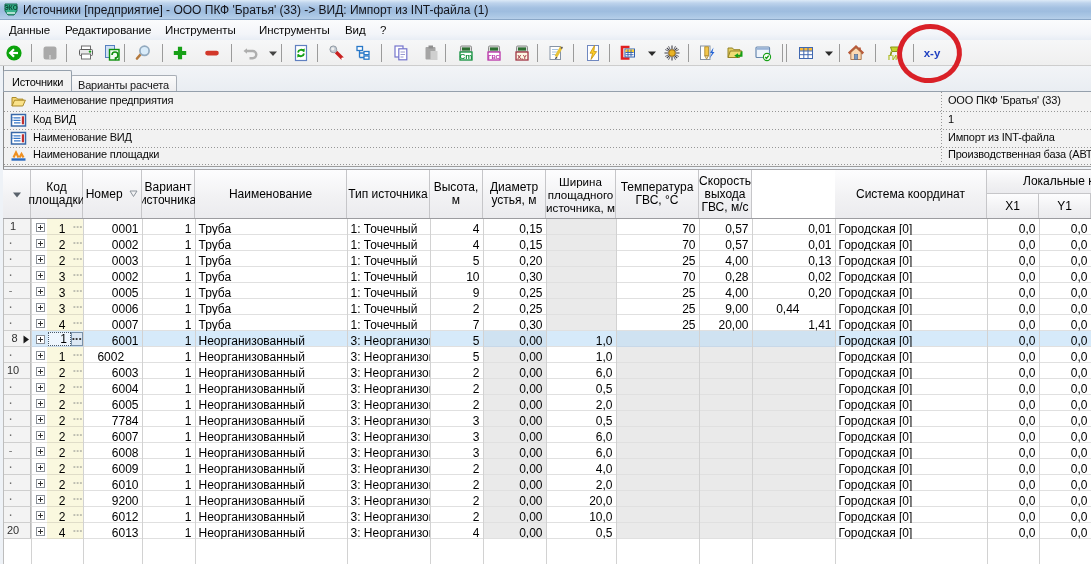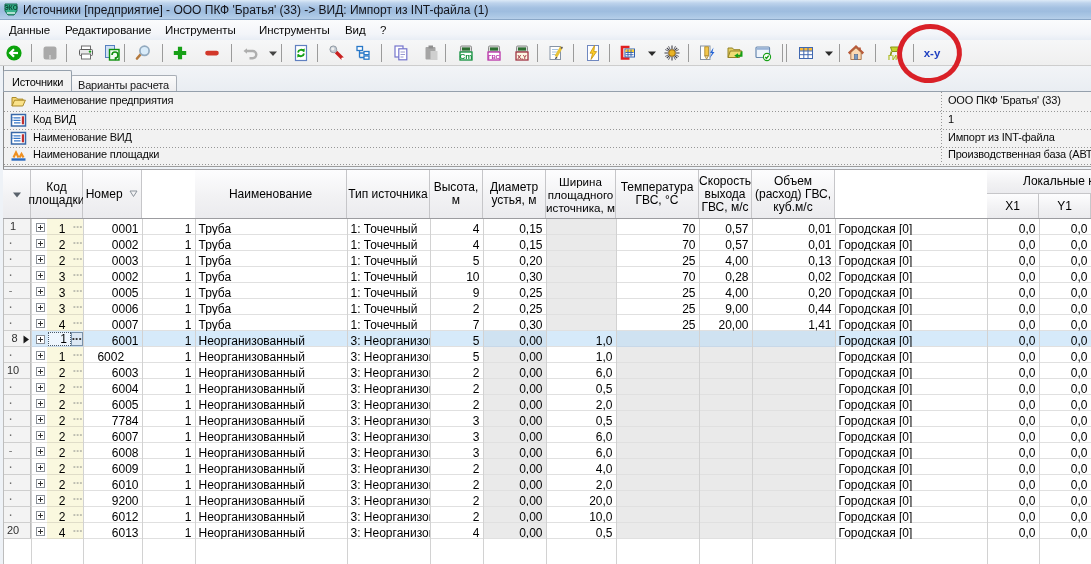--- a/index.html
+++ b/index.html
@@ -250,28 +250,29 @@
 <div style="position:absolute;left:4px;top:166px;width:1087px;height:1px;background:#9d9d9d;"></div>
 <div style="position:absolute;left:4px;top:167px;width:1087px;height:3px;background:#eef2f7;"></div>
 <div style="position:absolute;left:3px;top:170px;width:1088px;height:394px;background:#fff;"></div>
 <div style="position:absolute;left:3px;top:169px;width:1088px;height:1px;background:#a7a7aa;"></div>
 <div class="hc" style="left:3px;top:170px;width:28px;height:48px;">
       <svg width="10" height="8" viewBox="0 0 10 8" style="margin-top:2px">
         <path d="M1 1.5 h8 l-4 5 z" fill="#5a626c"></path>
       </svg>
     </div>
 <div class="hc" style="left:31px;top:170px;width:52px;height:48px;font-size:12px;">Код<br>площадки</div>
+<div class="hc" style="left:142px;top:170px;width:53px;height:48px;font-size:12px;">Вариант<br>источника</div>
 <div class="hc" style="left:195px;top:170px;width:152px;height:48px;font-size:12px;">Наименование</div>
 <div class="hc" style="left:347px;top:170px;width:83px;height:48px;font-size:12px;">Тип источника</div>
 <div class="hc" style="left:430px;top:170px;width:53px;height:48px;font-size:12px;">Высота,<br>м</div>
 <div class="hc" style="left:483px;top:170px;width:63px;height:48px;font-size:12px;">Диаметр<br>устья, м</div>
 <div class="hc" style="left:546px;top:170px;width:70px;height:48px;font-size:11.6px;">Ширина<br>площадного<br>источника, м</div>
 <div class="hc" style="left:616px;top:170px;width:83px;height:48px;font-size:12px;">Температура<br>ГВС, °С</div>
 <div class="hc" style="left:699px;top:170px;width:53px;height:48px;font-size:12px;">Скорость<br>выхода<br>ГВС, м/с</div>
-<div class="hc" style="left:752px;top:170px;width:83px;height:48px;font-size:12px;">Объем<br>(расход) ГВС,<br>куб.м/с</div>
+<div class="hc" style="left:835px;top:170px;width:152px;height:48px;font-size:12px;">Система координат</div>
 <div class="hc" style="left:83px;top:170px;width:59px;height:48px;">Номер&nbsp;&nbsp;<svg width="9" height="8" viewBox="0 0 9 8">
         <path d="M1 1 h7 l-3.5 5.5 z" fill="none" stroke="#8c949c" stroke-width="1"></path>
       </svg></div>
 <div class="hc" style="left:987px;top:170px;width:104px;height:24px;border-right:none;justify-content:flex-start;padding-left:36px;white-space:nowrap;overflow:hidden;border-bottom:1px solid #c6c6c9;">Локальные координаты</div>
 <div class="hc" style="left:987px;top:194px;width:52px;height:24px;">X1</div>
 <div class="hc" style="left:1039px;top:194px;width:52px;height:24px;">Y1</div>
 <div style="position:absolute;left:3px;top:218px;width:1088px;height:1px;background:#9c9ca0;"></div>
 <div style="position:absolute;left:31px;top:219px;width:1060px;height:16px;background:#fff;border-bottom:1px solid #e0e0e0;"></div>
 <div style="position:absolute;left:3px;top:219px;width:28px;height:16px;background:#f3f3f3;border-right:1px solid #bdbdbd;border-bottom:1px solid #cfcfcf;font-size:11px;line-height:15px;color:#303030;display:flex;align-items:center;justify-content:center;padding-right:7px;">1</div>
 <div style="position:absolute;left:47px;top:219px;width:36px;height:16px;background:#faf8df;border-bottom:1px solid #e0ddc8;"></div>
@@ -395,21 +396,21 @@
 <div style="position:absolute;left:40px;top:304.5px;width:1px;height:5px;background:#303030;"></div>
 <div class="cell num" style="left:83px;top:299px;width:59px;height:16px;">0006</div>
 <div class="cell num" style="left:142px;top:299px;width:53px;height:16px;">1</div>
 <div class="cell txt" style="left:195px;top:299px;width:152px;height:16px;">Труба</div>
 <div class="cell txt" style="left:347px;top:299px;width:83px;height:16px;">1: Точечный</div>
 <div class="cell num" style="left:430px;top:299px;width:53px;height:16px;">2</div>
 <div class="cell num" style="left:483px;top:299px;width:63px;height:16px;">0,25</div>
 <div class="cell num" style="left:546px;top:299px;width:70px;height:16px;background:#eaeaea;border-bottom:1px solid #e0e0e0;"></div>
 <div class="cell num" style="left:616px;top:299px;width:83px;height:16px;">25</div>
 <div class="cell num" style="left:699px;top:299px;width:53px;height:16px;">9,00</div>
-<div class="cell num" style="left:752px;top:299px;width:83px;height:16px;padding-left:18px;">0,44</div>
+<div class="cell num" style="left:720px;top:299px;width:83px;height:16px;padding-left:18px;">0,44</div>
 <div class="cell txt" style="left:835px;top:299px;width:152px;height:16px;">Городская [0]</div>
 <div class="cell num" style="left:987px;top:299px;width:52px;height:16px;">0,0</div>
 <div class="cell num" style="left:1039px;top:299px;width:52px;height:16px;">0,0</div>
 <div style="position:absolute;left:31px;top:315px;width:1060px;height:16px;background:#fff;border-bottom:1px solid #e0e0e0;"></div>
 <div style="position:absolute;left:3px;top:315px;width:28px;height:16px;background:#f3f3f3;border-right:1px solid #bdbdbd;border-bottom:1px solid #cfcfcf;font-size:11px;line-height:15px;color:#707070;display:flex;align-items:center;justify-content:center;padding-right:12px;">
       <span style="font-size:14px">·</span>
     </div>
 <div style="position:absolute;left:47px;top:315px;width:36px;height:16px;background:#faf8df;border-bottom:1px solid #e0ddc8;"></div>
 <div class="cell num" style="left:47px;top:315px;width:22px;">4</div>
 <div style="position:absolute;left:73px;top:319px;width:10px;height:8px;font-size:8px;line-height:8px;color:#bdbdb0;letter-spacing:0.5px;">•••</div>

